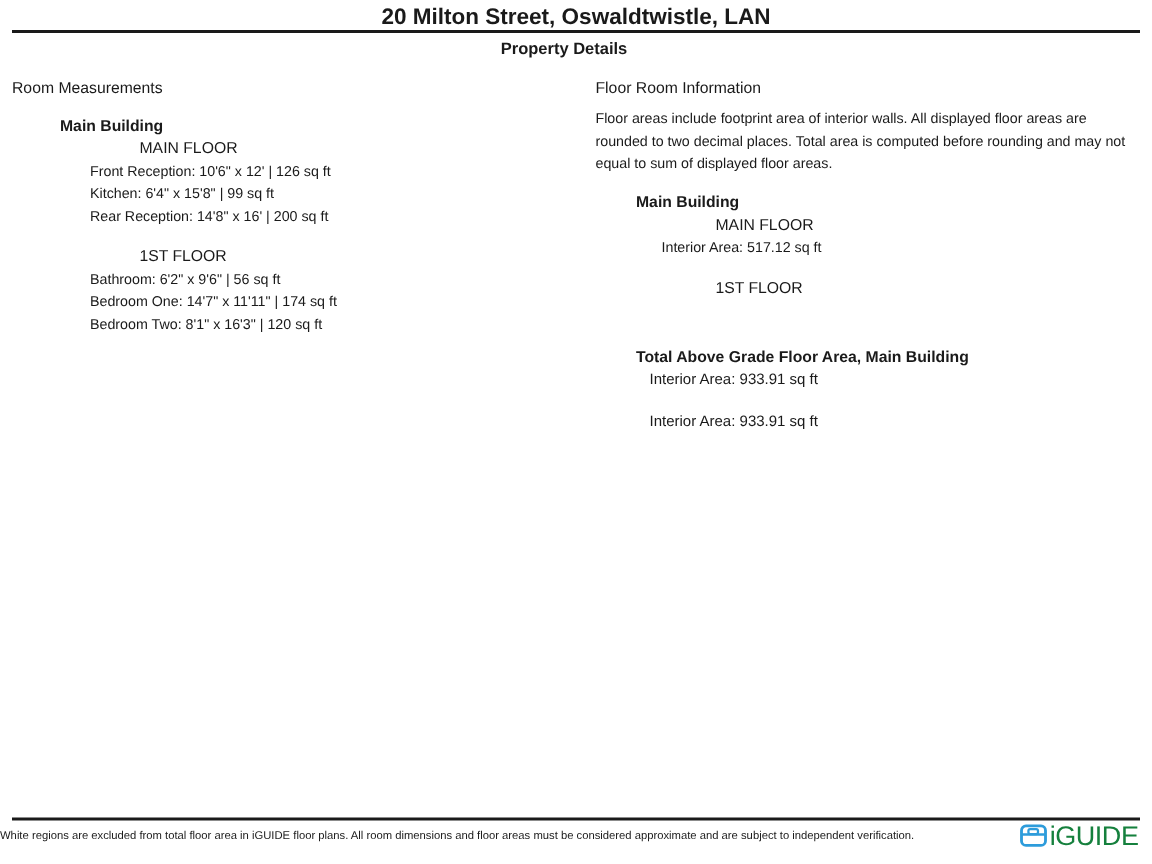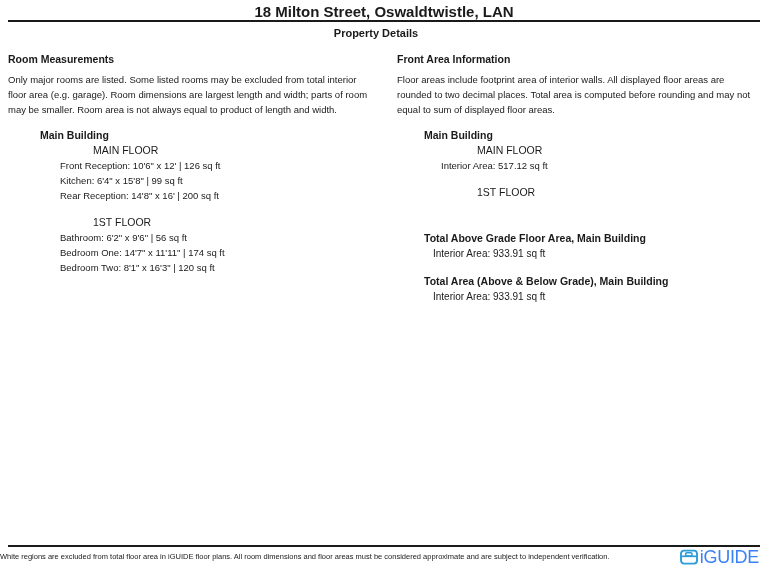--- a/index.html
+++ b/index.html
@@ -28,21 +28,21 @@
     position: absolute; top: 27px; left: 0; right: 16px;
     text-align: center;
     font-size: 11px; font-weight: bold;
     margin: 0;
   }
   
   .col { position: absolute; top: 52px; }
   .col-left  { left: 8px;  width: 366px; }
   .col-right { left: 397px; width: 363px; }
   .section-heading {
-    font-size: 10.5px; font-weight: bold;
+    font-size: 10.5px; font-weight: normal;
     margin: 0 0 6px 0; line-height: 14px;
   }
   .section-desc {
     font-size: 9.5px; line-height: 15px; margin: 0;
   }
   .building { margin-top: 11px; }
   .col-left  .building { margin-left: 32px; }
   .col-right .building { margin-left: 27px; }
   .building-name {
     font-size: 10.5px; font-weight: bold; line-height: 15px;
@@ -61,38 +61,37 @@
     position: absolute; left: 8px; right: 8px; top: 545px;
     height: 2px; background: #1a1a1a;
   }
   .footer-disclaimer {
     position: absolute; left: 0; top: 552px;
     font-size: 7.5px; color: #1a1a1a; letter-spacing: 0;
   }
   .logo {
     position: absolute; right: 9px; top: 547px;
     display: flex; align-items: center; gap: 2px;
-    color: #3b82f6;
+    color: #15803d;
   }
   .logo-text {
     font-size: 18px; line-height: 20px; letter-spacing: -0.3px;
   }
 </style>
 </head>
 <body>
 
 <div class="page">
 
-  <h1 class="title">18 Milton Street, Oswaldtwistle, LAN</h1>
+  <h1 class="title">20 Milton Street, Oswaldtwistle, LAN</h1>
   <div class="title-rule"></div>
   <h2 class="subtitle">Property Details</h2>
 
   <section class="col col-left">
     <h3 class="section-heading">Room Measurements</h3>
-    <p class="section-desc">Only major rooms are listed. Some listed rooms may be excluded from total interior floor area (e.g. garage). Room dimensions are largest length and width; parts of room may be smaller. Room area is not always equal to product of length and width.</p>
 
     <div class="building">
       <div class="building-name">Main Building</div>
 
       <div class="floor-block">
         <div class="floor-name">MAIN FLOOR</div>
         <div class="room-line">Front Reception: 10'6" x 12' | 126 sq ft</div>
         <div class="room-line">Kitchen: 6'4" x 15'8" | 99 sq ft</div>
         <div class="room-line">Rear Reception: 14'8" x 16' | 200 sq ft</div>
       </div>
@@ -100,21 +99,21 @@
       <div class="floor-block">
         <div class="floor-name">1ST FLOOR</div>
         <div class="room-line">Bathroom: 6'2" x 9'6" | 56 sq ft</div>
         <div class="room-line">Bedroom One: 14'7" x 11'11" | 174 sq ft</div>
         <div class="room-line">Bedroom Two: 8'1" x 16'3" | 120 sq ft</div>
       </div>
     </div>
   </section>
 
   <section class="col col-right">
-    <h3 class="section-heading">Front Area Information</h3>
+    <h3 class="section-heading">Floor Room Information</h3>
     <p class="section-desc">Floor areas include footprint area of interior walls. All displayed floor areas are rounded to two decimal places. Total area is computed before rounding and may not equal to sum of displayed floor areas.</p>
 
     <div class="building">
       <div class="building-name">Main Building</div>
 
       <div class="floor-block">
         <div class="floor-name">MAIN FLOOR</div>
         <div class="area-line">Interior Area: 517.12 sq ft</div>
       </div>
 
@@ -122,21 +121,20 @@
         <div class="floor-name">1ST FLOOR</div>
       </div>
     </div>
 
     <div class="totals">
       <div class="total-block">
         <div class="total-heading">Total Above Grade Floor Area, Main Building</div>
         <div class="total-area">Interior Area: 933.91 sq ft</div>
       </div>
       <div class="total-block">
-        <div class="total-heading">Total Area (Above &amp; Below Grade), Main Building</div>
         <div class="total-area">Interior Area: 933.91 sq ft</div>
       </div>
     </div>
   </section>
 
   <div class="footer-rule"></div>
   <div class="footer-disclaimer">White regions are excluded from total floor area in iGUIDE floor plans. All room dimensions and floor areas must be considered approximate and are subject to independent verification.</div>
 
   <div class="logo">
     <span style="display:inline-flex;">

